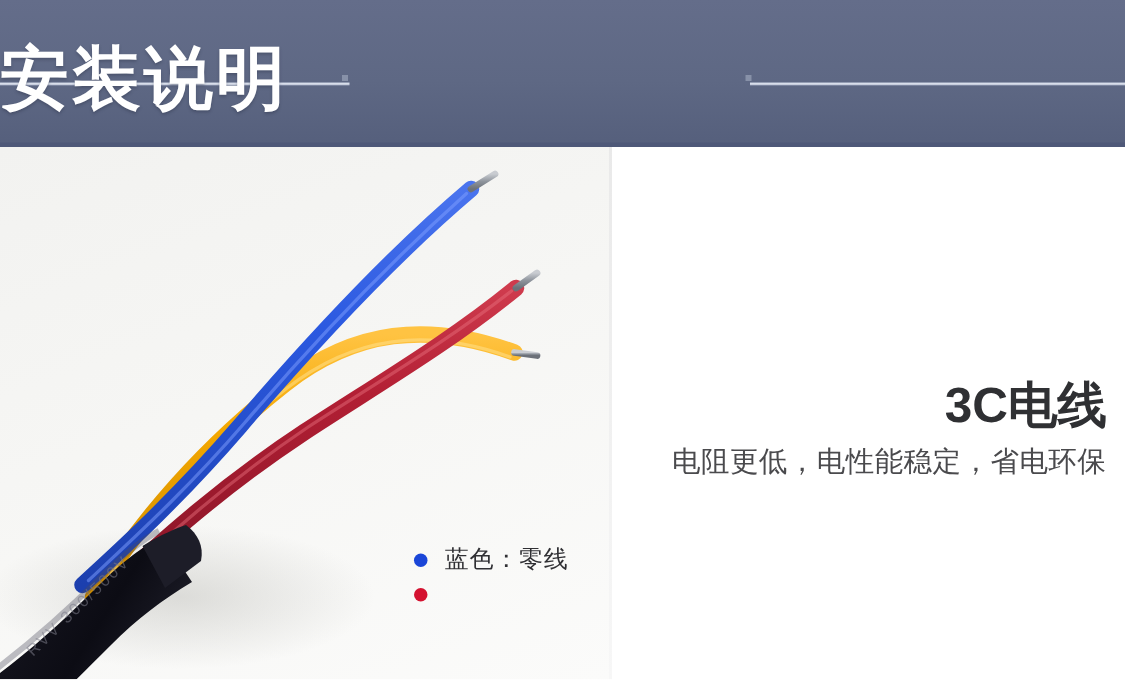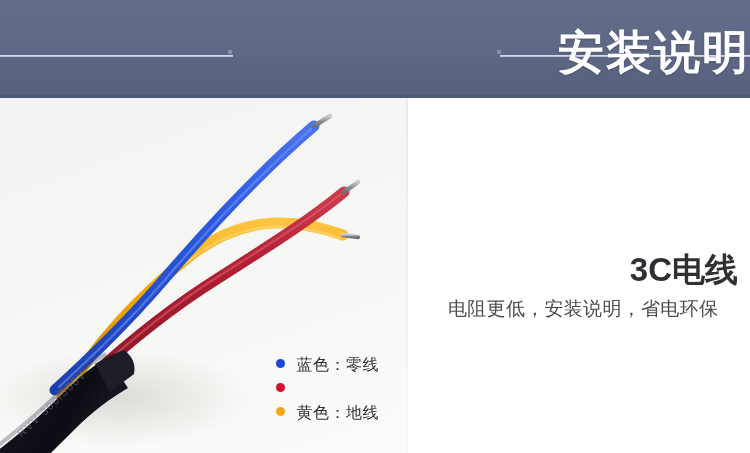--- a/index.html
+++ b/index.html
@@ -28,21 +28,21 @@
   .banner-underline {
     position: absolute;
     left: 0; top: 95px;
     width: 750px; height: 3px;
     background: #4e5878;
   }
   .banner-title {
     position: absolute;
     left: 0; top: 23px;
     width: 750px;
-    text-align: right;
+    text-align: left;
     color: #ffffff;
     font-size: 46px;
     font-weight: bold;
     letter-spacing: 2px;
     line-height: 58px;
     text-shadow: 0 1px 2px rgba(40,45,65,0.35);
   }
   .rule {
     position: absolute;
     top: 55px;
@@ -98,21 +98,21 @@
     width: 292px;
     color: #4a4a4d;
     font-size: 19px;
     line-height: 25px;
     letter-spacing: 0.3px;
   }
 
   
   .legend {
     position: absolute;
-    left: 276px; top: 352px;
+    left: 276px; top: 362px;
     width: 130px;
   }
   .legend-row {
     position: relative;
     height: 24px;
     line-height: 24px;
     white-space: nowrap;
   }
   .legend-dot {
     display: inline-block;
@@ -207,22 +207,18 @@
   </div>
 
   <div class="legend">
     <div class="legend-row">
       <span class="legend-dot" style="background:#1a46d8"></span>
       <span class="legend-label">蓝色：零线</span>
     </div>
     <div class="legend-row">
       <span class="legend-dot" style="background:#d41230"></span>
     </div>
-    <div class="legend-row">
-      <span class="legend-dot" style="background:#f5a718"></span>
-      <span class="legend-label">黄色：地线</span>
-    </div>
   </div>
 
   <div class="info-title">3C电线</div>
-  <div class="info-desc">电阻更低，安装说明，省电环保</div>
+  <div class="info-desc">电阻更低，电性能稳定，省电环保</div>
 
 </div>
 
 </body></html>

